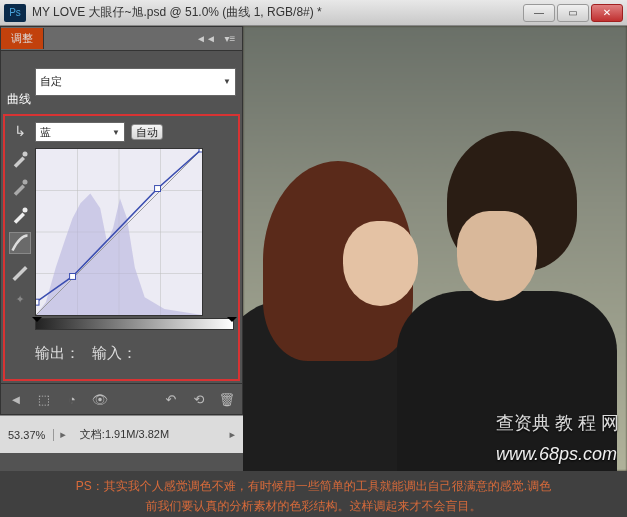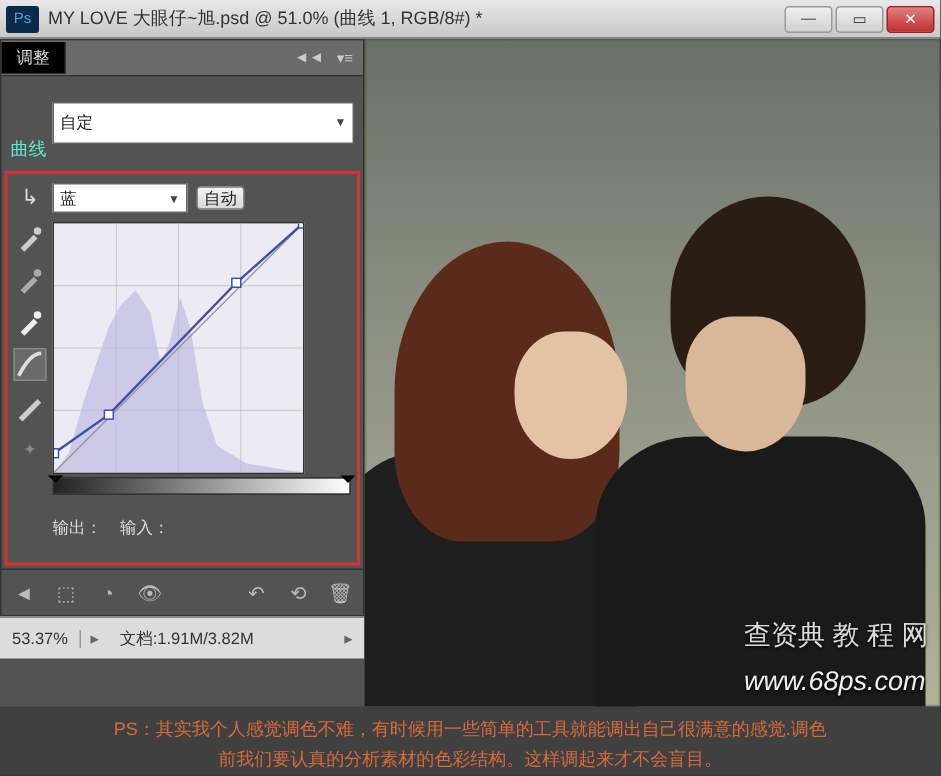--- a/index.html
+++ b/index.html
@@ -11,26 +11,26 @@
 .win-btns { display: flex; gap: 2px; }
 .win-btn { width: 32px; height: 18px; border-radius: 3px; display: flex; align-items: center; justify-content: center; font-size: 10px; color: #444; background: linear-gradient(#f0f0f0,#d0d0d0); border: 1px solid #999; }
 .win-btn.close { background: linear-gradient(#e08080,#c03030); color: #fff; border-color: #a02020; }
 
 .workspace { display: flex; height: 445px; background: #535353; }
 
 .left-col { width: 243px; display: flex; flex-direction: column; }
 
 .panel { background: #535353; border: 1px solid #333; }
 .panel-header { height: 24px; background: #6a6a6a; display: flex; align-items: center; border-bottom: 1px solid #333; }
-.tab { background: #000000; padding: 3px 10px; font-size: 11px; color: #ddd; border-right: 1px solid #333; }
+.tab { background: #c2410c; padding: 3px 10px; font-size: 11px; color: #ddd; border-right: 1px solid #333; }
 .panel-header .spacer { flex: 1; }
 .panel-menu { width: 24px; text-align: center; color: #ccc; font-size: 10px; }
 
 .curves-row { display: flex; align-items: center; padding: 4px 6px; gap: 4px; }
-.label { font-size: 12px; color: #5eead4; white-space: nowrap; margin-top: 36px; }
+.label { font-size: 12px; color: #ffffff; white-space: nowrap; margin-top: 36px; }
 .dropdown { flex: 1; height: 28px; background: #fff; border: 1px solid #666; display: flex; align-items: center; padding: 0 4px; font-size: 11px; color: #222; position: relative; }
 .dropdown::after { content: "▼"; position: absolute; right: 4px; font-size: 8px; color: #444; }
 
 .red-box { outline: 2px solid #d83333; margin: 4px; padding: 2px; background: #535353; }
 
 .tool-col { display: flex; flex-direction: column; gap: 6px; padding: 2px 2px; }
 .tool-ico { width: 22px; height: 22px; display: flex; align-items: center; justify-content: center; color: #ddd; font-size: 14px; border: 1px solid transparent; }
 .tool-ico.sel { background: #6a6a6a; border: 1px solid #888; }
 
 .curve-area { display: flex; }
@@ -42,27 +42,27 @@
 .auto-btn { height: 16px; padding: 0 4px; background: linear-gradient(#f4f4f4,#d8d8d8); border: 1px solid #888; border-radius: 3px; font-size: 11px; color: #222; }
 
 .graph { width: 168px; height: 168px; background: #e8e6f0; border: 1px solid #333; position: relative; margin: 2px; }
 .graph svg { width: 100%; height: 100%; }
 
 .slider-bar { height: 12px; background: linear-gradient(90deg,#222,#fff); margin: 0 2px; border: 1px solid #333; position: relative; }
 .slider-bar::before, .slider-bar::after { content: ""; position: absolute; top: -2px; width: 0; height: 0; border: 5px solid transparent; border-top-color: #000; }
 .slider-bar::before { left: -4px; }
 .slider-bar::after { right: -4px; }
 
-.io-row { display: flex; padding: 14px 2px; gap: 12px; font-size: 11px; color: #ddd; }
+.io-row { display: flex; padding: 14px 2px; gap: 12px; font-size: 15px; color: #ddd; }
 
 .bottom-icons { display: flex; gap: 10px; padding: 6px; border-top: 1px solid #333; }
 .bico { width: 18px; height: 18px; color: #bbb; font-size: 13px; display: flex; align-items: center; justify-content: center; }
 .bottom-icons .spacer { flex: 1; }
 
-.statusbar { height: 28px; background: #dcdcdc; display: flex; align-items: center; font-size: 11px; color: #333; border-top: 1px solid #888; }
+.statusbar { height: 38px; background: #dcdcdc; display: flex; align-items: center; font-size: 11px; color: #333; border-top: 1px solid #888; }
 .zoom-box { padding: 0 8px; border-right: 1px solid #999; }
 .zoom-arrow { padding: 0 6px; color: #666; }
 .docinfo { padding: 0 8px; }
 .statusbar .spacer { flex: 1; }
 .sb-arrow { padding: 0 8px; color: #666; }
 
 .image-area { flex: 1; background: #3a3428; position: relative; overflow: hidden; }
 .photo { position: absolute; inset: 0; }
 .watermark { position: absolute; right: 10px; bottom: 6px; color: #f0f0f0; font-size: 18px; font-style: italic; text-shadow: 0 1px 2px #000; }
 .wm2 { position: absolute; right: 8px; bottom: 36px; color: rgba(255,255,255,0.85); font-size: 18px; text-shadow: 0 1px 2px #000; }

